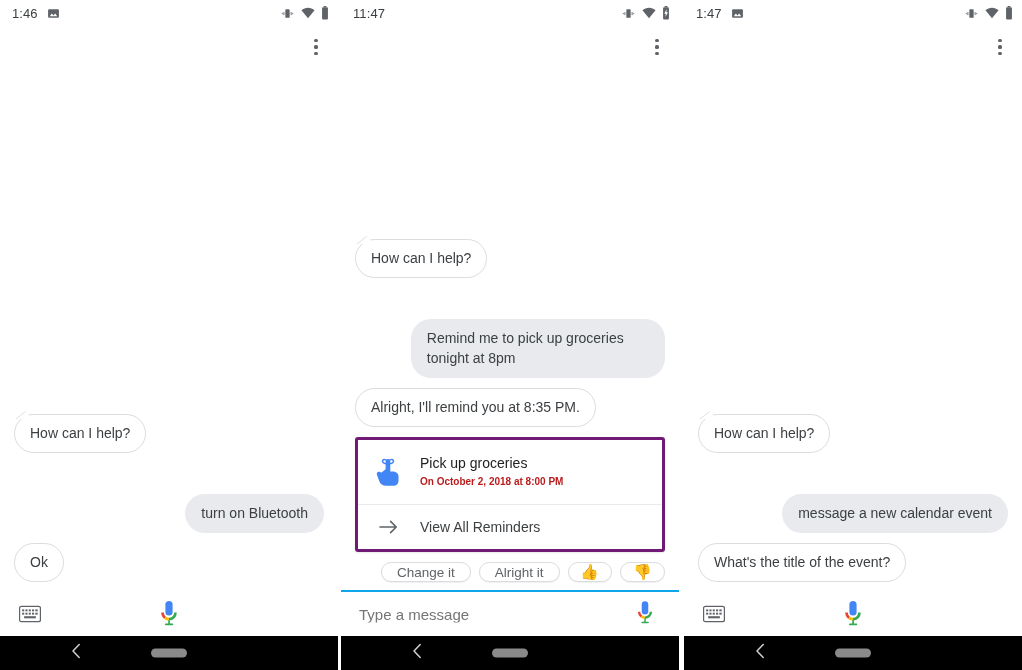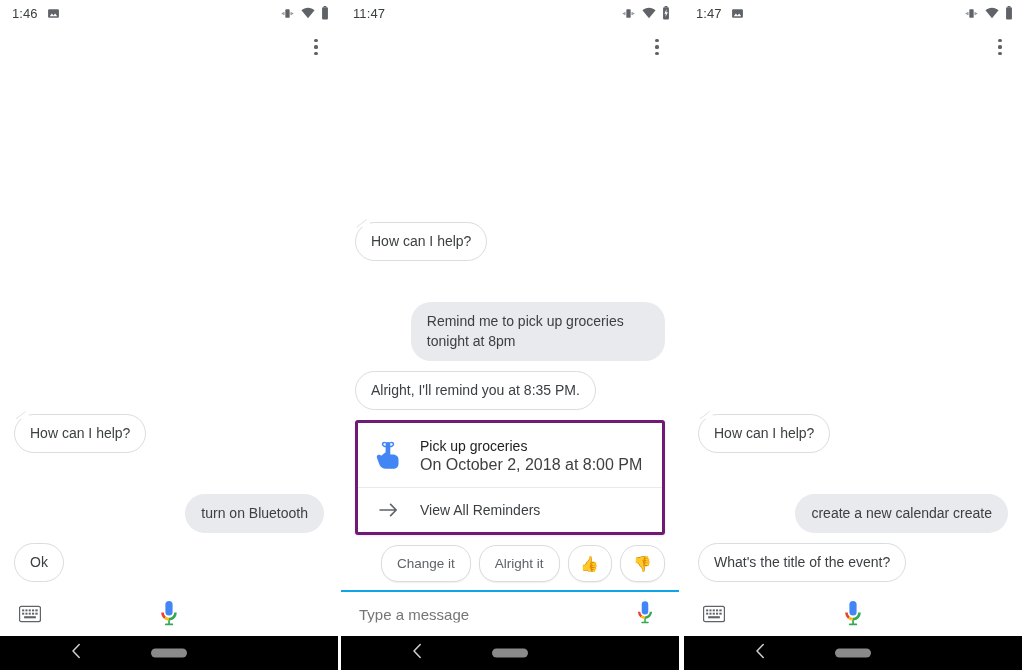--- a/index.html
+++ b/index.html
@@ -109,33 +109,33 @@
     border-radius:3px;
     box-shadow:0 1px 2px rgba(60,64,67,.12);
     box-sizing:border-box;
     margin-bottom:10px;
     overflow:hidden;
   }
   .card-main{display:flex;align-items:center;padding:14px 14px 14px 16px;gap:16px;}
   .card-icon{flex:0 0 auto;width:30px;height:32px;display:flex;align-items:center;justify-content:center;}
   .card-text{display:flex;flex-direction:column;gap:2px;min-width:0;}
   .card-title{font-size:14px;line-height:18px;color:#202124;}
-  .card-sub{font-size:16px;line-height:16px;color:#404040;}
+  .card-sub{font-size:10px;line-height:16px;color:#b91c1c;font-weight:bold;}
   .card-div{height:1px;background:#e8eaed;margin:0;}
   .card-action{display:flex;align-items:center;padding:14px 14px 14px 16px;gap:16px;cursor:pointer;}
   .card-action .arrow{flex:0 0 auto;width:30px;display:flex;align-items:center;justify-content:center;}
   .card-action span.lbl{font-size:14px;color:#3c4043;}
 
   
   .chips{display:flex;justify-content:flex-end;gap:8px;margin-bottom:4px;flex-wrap:nowrap;}
   .chip{
     background:#ffffff;
     border:1px solid #dadce0;
     border-radius:17px;
-    height:37px;
+    height:20px;
     padding:0 15px;
     display:flex;align-items:center;justify-content:center;
     font-size:13.5px;color:#5f6368;
     box-shadow:0 1px 1px rgba(60,64,67,.08);
     cursor:pointer;
     white-space:nowrap;
     box-sizing:border-box;
   }
   .chip.emoji{padding:0 12px;font-size:15px;}
 
@@ -406,21 +406,21 @@
     </div>
 
     <div class="convo">
       <div class="row left">
         <div class="bubble-assistant">
           <span class="tail"></span>
           <span>How can I help?</span>
         </div>
       </div>
       <div class="row right">
-        <div class="bubble-user">create a new calendar create</div>
+        <div class="bubble-user">message a new calendar event</div>
       </div>
       <div class="row left">
         <div class="bubble-assistant">
           <span>What's the title of the event?</span>
         </div>
       </div>
     </div>
 
     <div class="bottombar">
       <span class="kb-btn">

